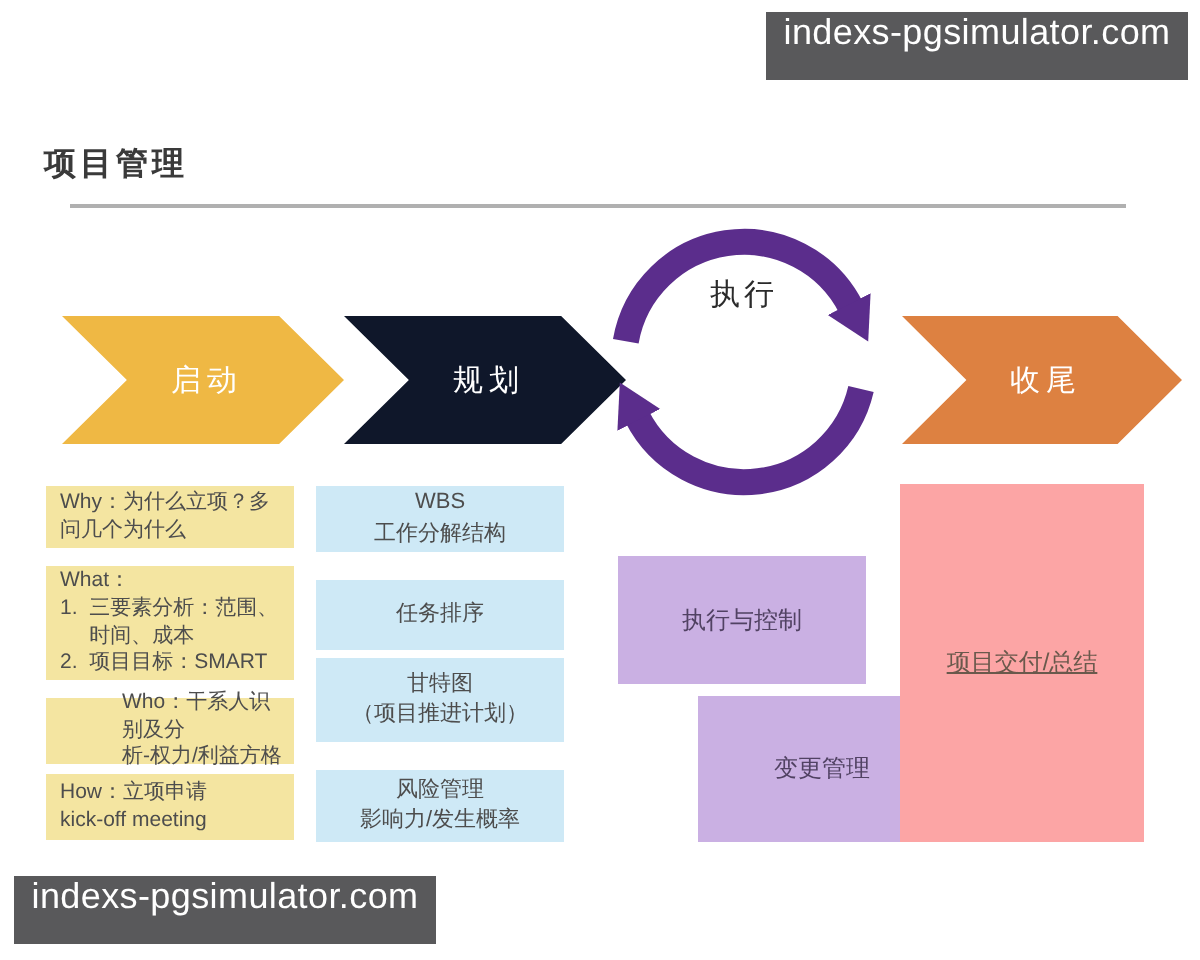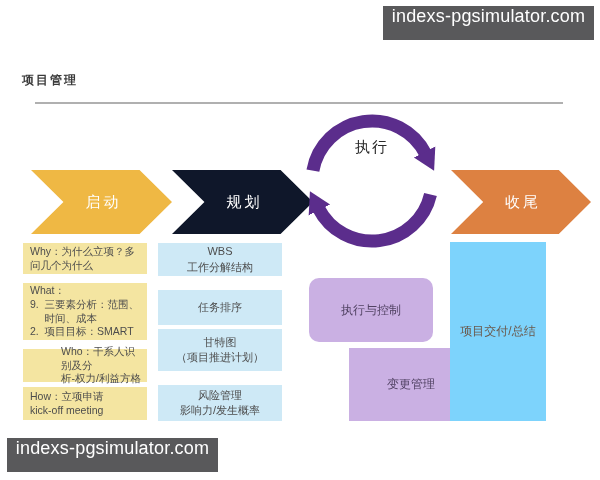--- a/index.html
+++ b/index.html
@@ -10,30 +10,30 @@
   
   .wm {
     position:absolute; background:#59595b; color:#ffffff;
     display:flex; justify-content:center;
     font-size:18px; letter-spacing:0.2px;
   }
   .wm-top    { left:383px; top:6px;   width:211px; height:34px; }
   .wm-bottom { left:7px;   top:438px; width:211px; height:34px; }
   
   .title {
-    position:absolute; left:22px; top:72px; font-size:12px; font-weight:bold;
+    position:absolute; left:22px; top:72px; font-size:16px; font-weight:bold;
     color:#3a3a3a; letter-spacing:2px;
   }
   .rule { position:absolute; left:35px; top:102px; width:528px; height:2px; background:#b0b0b0; }
   
   .chev {
     position:absolute; top:158px; width:141px; height:64px;
     clip-path:polygon(0% 0%, 77% 0%, 100% 50%, 77% 100%, 0% 100%, 23% 50%);
     display:flex; align-items:center; justify-content:center;
-    color:#ffffff; font-size:15px; letter-spacing:3px; padding-left:4px; box-sizing:border-box;margin-top:12px;
+    color:#ffffff; font-size:15px; letter-spacing:3px; padding-left:4px; box-sizing:border-box;
   }
   .chev-init  { left:31px;  background:#efb844; }
   .chev-plan  { left:172px; background:#0f172a; }
   .chev-close { left:451px; width:140px; background:#dd8141; }
   
   .cycle-svg { position:absolute; left:292px; top:101px; }
   .cycle-label {
     position:absolute; width:80px; text-align:center; font-size:15px;
     letter-spacing:2px; color:#2b2b2b;
   }
@@ -45,31 +45,31 @@
     color:#4d4d4d;
   }
   .note span { display:block; width:100%; }
   .col1 { left:23px;  width:124px; background:#f4e5a1; font-size:10.5px; line-height:1.3;
           padding:2px 4px 2px 7px; }
   .col1 span { white-space:pre-wrap; text-align:left; }
   .col2 { left:158px; width:124px; background:#cee9f6; font-size:11px; line-height:1.4; }
   .col2 span { white-space:pre-line; text-align:center; }
   .col3 { left:309px; width:124px; background:#cab0e3; font-size:12px; color:#514263; }
   .col3 span { text-align:center; }
-  .col4 { left:450px; width:96px; background:#7dd3fc; font-size:12px; color:#6a594c; }
+  .col4 { left:450px; width:122px; background:#fca5a5; font-size:12px; color:#6a594c;text-decoration:underline; }
   .col4 span { text-align:center; }
   .n-why     { top:243px; height:31px; }
   .n-what    { top:283px; height:57px; }
   .n-who     { top:349px; height:33px;padding-left:38px; }
   .n-how     { top:387px; height:33px; }
   .n-wbs     { top:243px; height:33px; }
   .n-order   { top:290px; height:35px; }
   .n-gantt   { top:329px; height:42px; }
   .n-risk    { top:385px; height:36px; }
-  .n-exec    { top:278px; height:64px;border-radius:10px; }
+  .n-exec    { top:278px; height:64px; }
   .n-change  { top:348px; height:73px;margin-left:40px; }
   .n-deliver { top:242px; height:179px; }
 </style>
 </head>
 <body>
 
 <div class="canvas">
 
   <div class="wm wm-top">
     <span>indexs-pgsimulator.com</span>
@@ -98,21 +98,21 @@
     <path d="M 138.5 93.5 A 60 60 0 0 1 26.5 107.2" fill="none" stroke="#5b2d8c" stroke-width="13" marker-end="url(#arrowhead)"></path>
   </svg>
   <div class="cycle-label lbl-exec">执行</div>
 
   <div class="note col1 n-why">
     <span>Why：为什么立项？多
 问几个为什么</span>
   </div>
   <div class="note col1 n-what">
     <span>What：
-9.  三要素分析：范围、
+1.  三要素分析：范围、
      时间、成本
 2.  项目目标：SMART</span>
   </div>
   <div class="note col1 n-who">
     <span>Who：干系人识别及分
 析-权力/利益方格</span>
   </div>
   <div class="note col1 n-how">
     <span>How：立项申请
 kick-off meeting</span>

